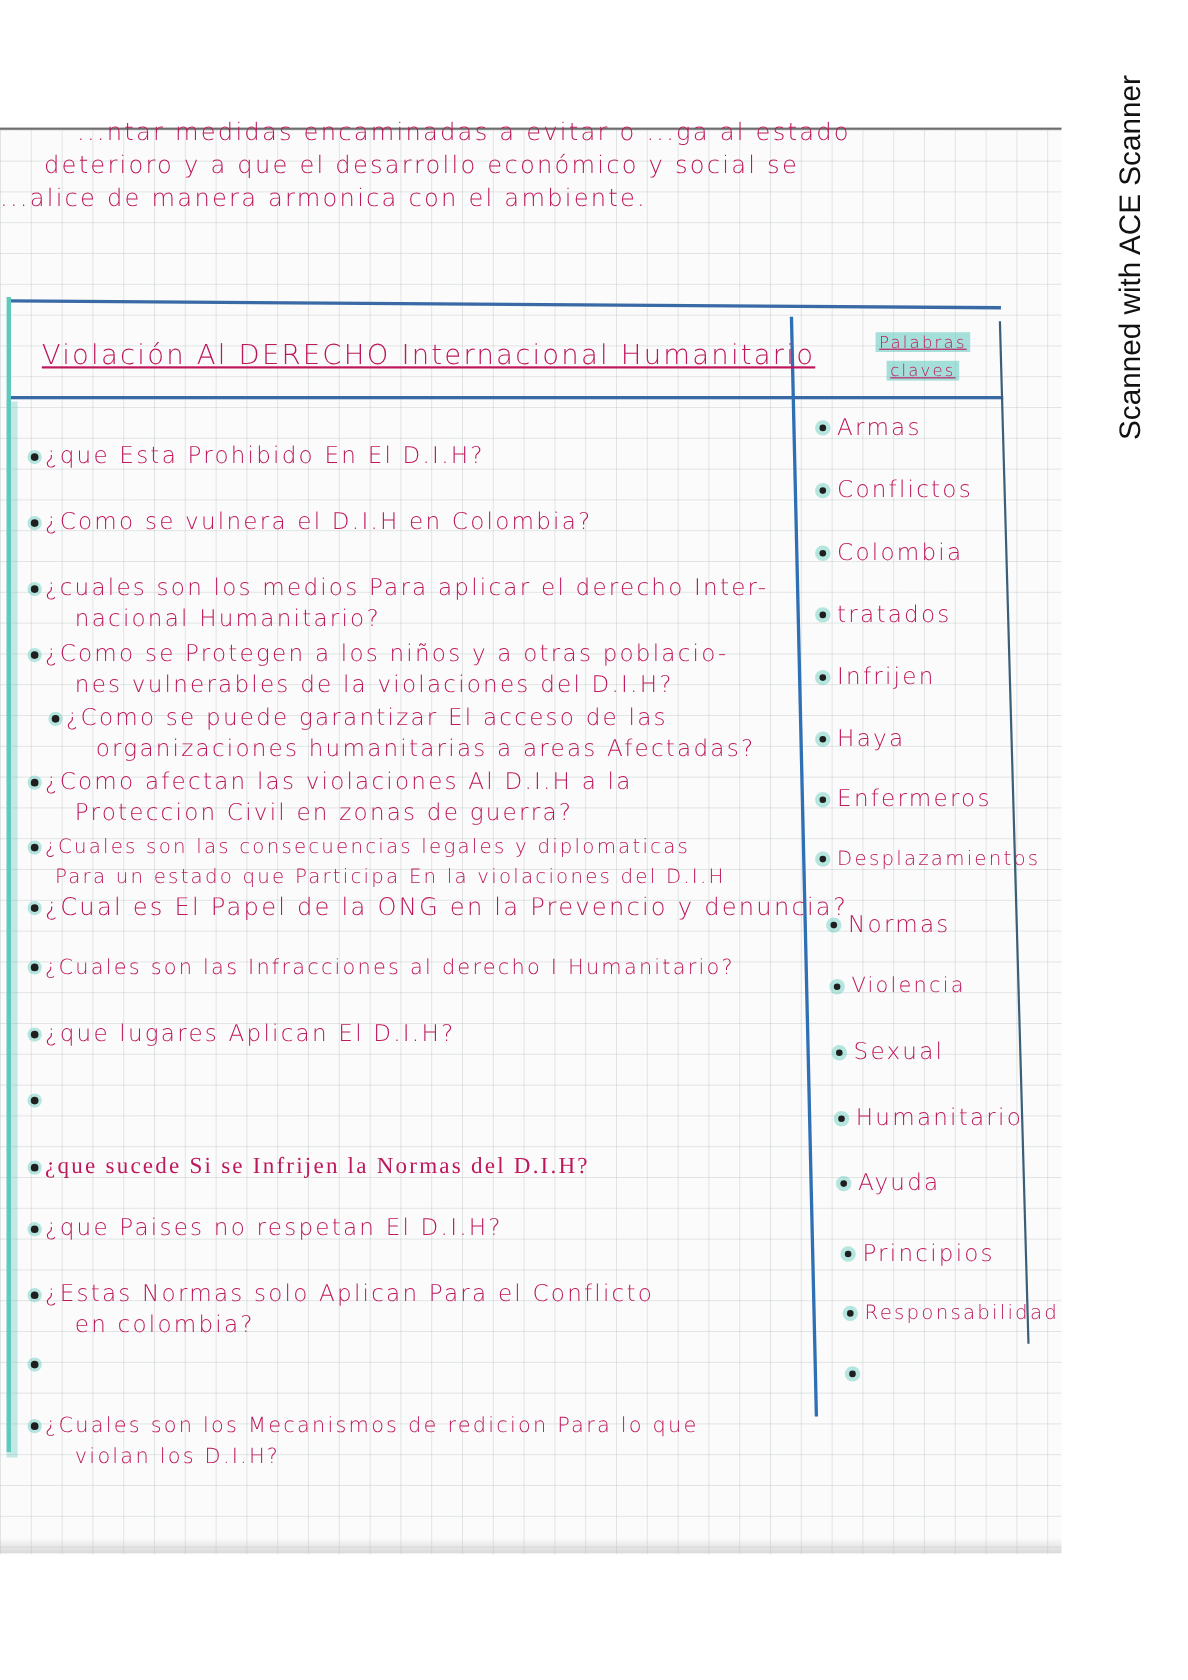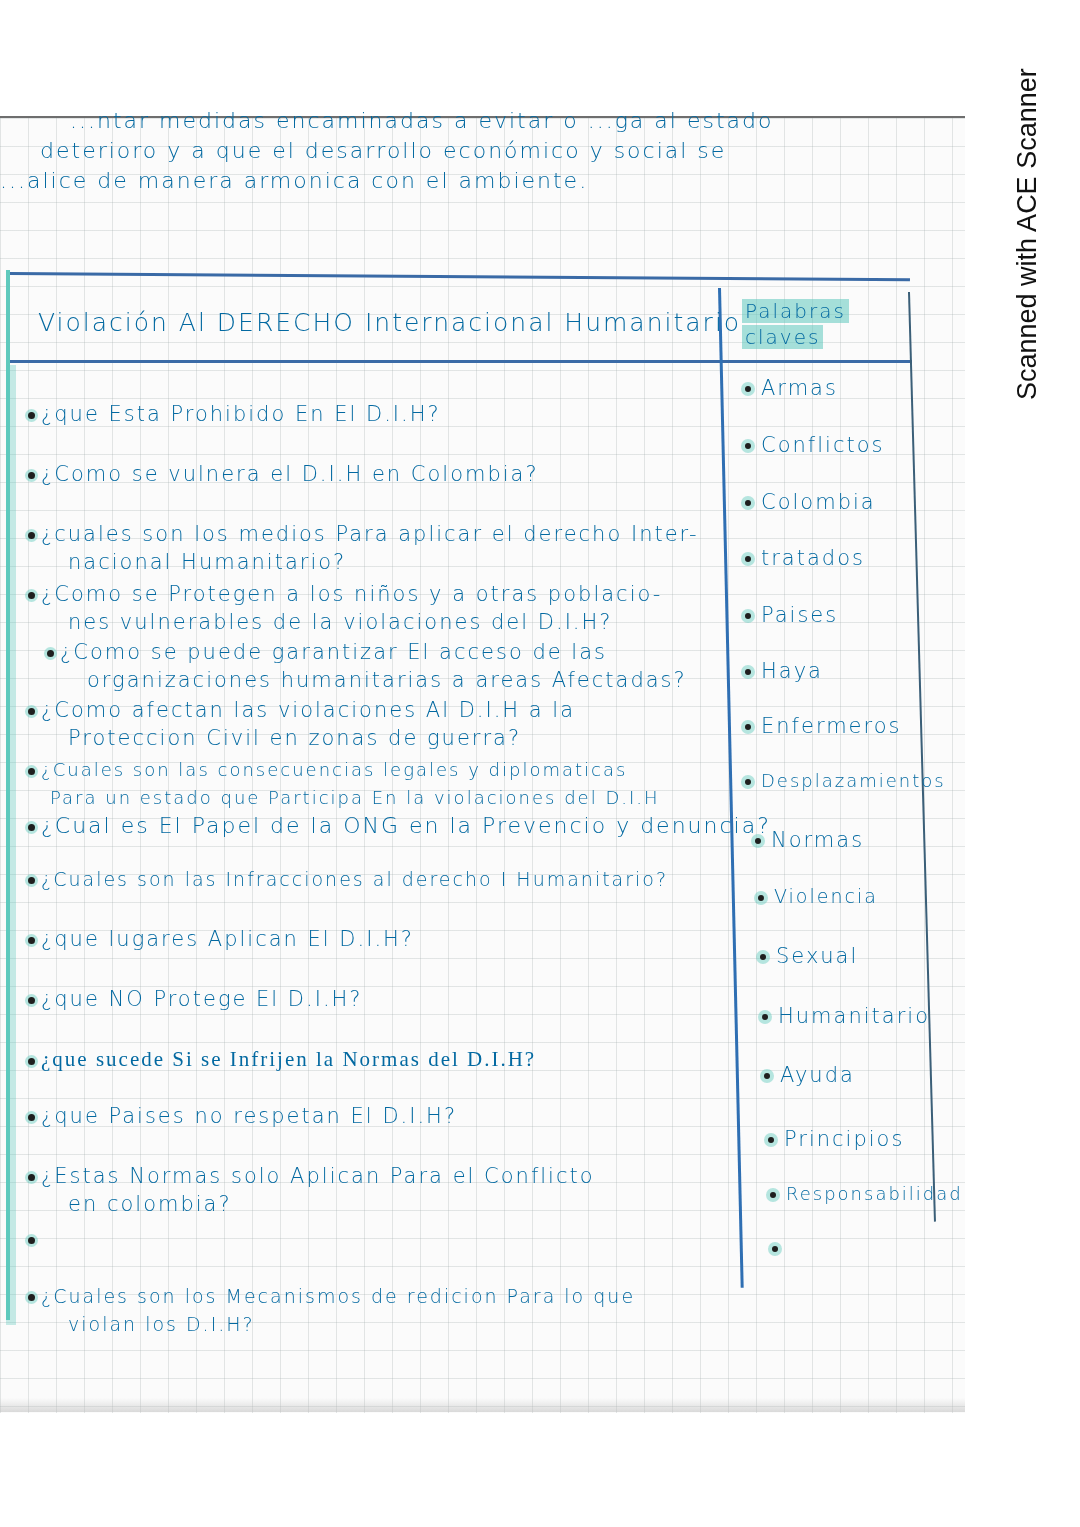--- a/index.html
+++ b/index.html
@@ -15,34 +15,34 @@
     background-image:
       linear-gradient(to right, rgba(160,170,170,0.28) 1px, transparent 1px),
       linear-gradient(to bottom, rgba(160,170,170,0.28) 1px, transparent 1px);
     background-size:28px 28px;
     border-top:2px solid #6e6e6e;
   }
   .paper-bottom-shadow {
     position:absolute; left:0; top:1398px; width:965px; height:14px;
     background:linear-gradient(to bottom, rgba(200,200,200,0), rgba(190,190,190,0.55));
   }
-  .hand { font-family:"DejaVu Sans", sans-serif; font-weight:300; letter-spacing:2px; color:#0369a1; }
+  .hand { font-family:"DejaVu Sans", sans-serif; font-weight:300; letter-spacing:2px; color:#be185d;text-decoration:underline; }
   .intro { position:absolute; left:0; top:108px; width:960px; font-size:22px; }
   .intro .line { position:absolute; white-space:nowrap; }
   .table {
     position:absolute; left:6px; top:270px; width:902px; height:1050px;
     border-left:4px solid #5fc9bd;
   }
   .table .top-rule { position:absolute; left:0; top:2px; width:900px; height:3px; background:#3a6aa6; transform:rotate(0.4deg); transform-origin:left; }
   .table .head-rule { position:absolute; left:0; top:90px; width:902px; height:3px; background:#3a6aa6; }
   .table .col-rule { position:absolute; left:708px; top:18px; width:3px; height:1000px; background:#2f6fb3; transform:rotate(-1.3deg); transform-origin:top; }
   .table .right-rule { position:absolute; left:898px; top:22px; width:2px; height:930px; background:#3b5f78; transform:rotate(-1.6deg); transform-origin:top; }
   .table .left-highlight { position:absolute; left:-4px; top:95px; width:10px; height:960px; background:rgba(95,201,189,0.35); }
   .title { position:absolute; left:28px; top:38px; font-size:25px; white-space:nowrap; }
-  .kw-head { position:absolute; left:732px; top:28px; width:150px; text-align:left; font-size:20px; line-height:26px; }
+  .kw-head { position:absolute; left:754px; top:28px; width:150px; text-align:center; font-size:15px; line-height:26px; }
   .kw-head span { background:rgba(95,201,189,0.55); padding:0 3px; }
   .questions { position:absolute; left:18px; top:0; }
   .q { position:absolute; white-space:nowrap; font-size:21px; line-height:28px; }
   .q .bullet { display:inline-block; width:7px; height:7px; border-radius:50%; background:#1f1f1f; margin-right:6px; vertical-align:middle; box-shadow:0 0 0 3px rgba(95,201,189,0.45); }
   .q .cont { display:block; padding-left:40px; }
   .kw { position:absolute; left:735px; font-size:21px; white-space:nowrap; }
   .kw .bullet { display:inline-block; width:6px; height:6px; border-radius:50%; background:#1f1f1f; margin-right:10px; vertical-align:middle; box-shadow:0 0 0 4px rgba(95,201,189,0.45); }
   .watermark {
     position:absolute; left:1012px; top:400px; transform-origin:left top; transform:rotate(-90deg);
     font-family:"Liberation Sans", sans-serif; font-size:27px; color:#111; white-space:nowrap;
@@ -77,34 +77,34 @@
     <div class="q" style="top:130px;"><span class="bullet"></span><span>¿que Esta Prohibido En El D.I.H?</span></div>
     <div class="q" style="top:190px;"><span class="bullet"></span><span>¿Como se vulnera el D.I.H en Colombia?</span></div>
     <div class="q" style="top:250px;"><span class="bullet"></span><span>¿cuales son los medios Para aplicar el derecho Inter-</span><span class="cont">nacional Humanitario?</span></div>
     <div class="q" style="top:310px;"><span class="bullet"></span><span>¿Como se Protegen a los niños y a otras poblacio-</span><span class="cont">nes vulnerables de la violaciones del D.I.H?</span></div>
     <div class="q" style="top:368px;padding-left:19px;"><span class="bullet"></span><span>¿Como se puede garantizar El acceso de las</span><span class="cont">organizaciones humanitarias a areas Afectadas?</span></div>
     <div class="q" style="top:426px;"><span class="bullet"></span><span>¿Como afectan las violaciones Al D.I.H a la</span><span class="cont">Proteccion Civil en zonas de guerra?</span></div>
     <div class="q" style="top:486px; font-size:18px;"><span class="bullet"></span><span>¿Cuales son las consecuencias legales y diplomaticas</span><span class="cont" style="padding-left:22px;">Para un estado que Participa En la violaciones del D.I.H</span></div>
     <div class="q" style="top:542px; font-size:22px;"><span class="bullet"></span><span>¿Cual es El Papel de la ONG en la Prevencio y denuncia?</span></div>
     <div class="q" style="top:595px; font-size:19px;"><span class="bullet"></span><span>¿Cuales son las Infracciones al derecho I Humanitario?</span></div>
     <div class="q" style="top:655px;"><span class="bullet"></span><span>¿que lugares Aplican El D.I.H?</span></div>
-    <div class="q" style="top:715px;"><span class="bullet"></span><span>¿que NO Protege El D.I.H?</span></div>
+    <div class="q" style="top:715px;"><span class="bullet"></span></div>
     <div class="q" style="top:775px;font-family:Liberation Serif, serif;"><span class="bullet"></span><span>¿que sucede Si se Infrijen la Normas del D.I.H?</span></div>
     <div class="q" style="top:832px;"><span class="bullet"></span><span>¿que Paises no respetan El D.I.H?</span></div>
     <div class="q" style="top:892px;"><span class="bullet"></span><span>¿Estas Normas solo Aplican Para el Conflicto</span><span class="cont">en colombia?</span></div>
     <div class="q" style="top:955px;"><span class="bullet"></span></div>
     <div class="q" style="top:1012px; font-size:19px;"><span class="bullet"></span><span>¿Cuales son los Mecanismos de redicion Para lo que</span><span class="cont">violan los D.I.H?</span></div>
   </div>
 
   <div class="keywords hand">
     <div class="kw" style="top:106px;"><span class="bullet"></span><span>Armas</span></div>
     <div class="kw" style="top:163px;"><span class="bullet"></span><span>Conflictos</span></div>
     <div class="kw" style="top:220px;"><span class="bullet"></span><span>Colombia</span></div>
     <div class="kw" style="top:276px;"><span class="bullet"></span><span>tratados</span></div>
-    <div class="kw" style="top:333px;"><span class="bullet"></span><span>Paises</span></div>
+    <div class="kw" style="top:333px;"><span class="bullet"></span><span>Infrijen</span></div>
     <div class="kw" style="top:389px;"><span class="bullet"></span><span>Haya</span></div>
     <div class="kw" style="top:444px;"><span class="bullet"></span><span>Enfermeros</span></div>
     <div class="kw" style="top:500px; font-size:18px;"><span class="bullet"></span><span>Desplazamientos</span></div>
     <div class="kw" style="top:558px; left:745px;"><span class="bullet"></span><span>Normas</span></div>
     <div class="kw" style="top:615px; left:748px; font-size:19px;"><span class="bullet"></span><span>Violencia</span></div>
     <div class="kw" style="top:674px; left:750px;"><span class="bullet"></span><span>Sexual</span></div>
     <div class="kw" style="top:734px; left:752px;"><span class="bullet"></span><span>Humanitario</span></div>
     <div class="kw" style="top:793px; left:754px;"><span class="bullet"></span><span>Ayuda</span></div>
     <div class="kw" style="top:857px; left:758px;"><span class="bullet"></span><span>Principios</span></div>
     <div class="kw" style="top:913px; left:760px; font-size:18px;"><span class="bullet"></span><span>Responsabilidad</span></div>

